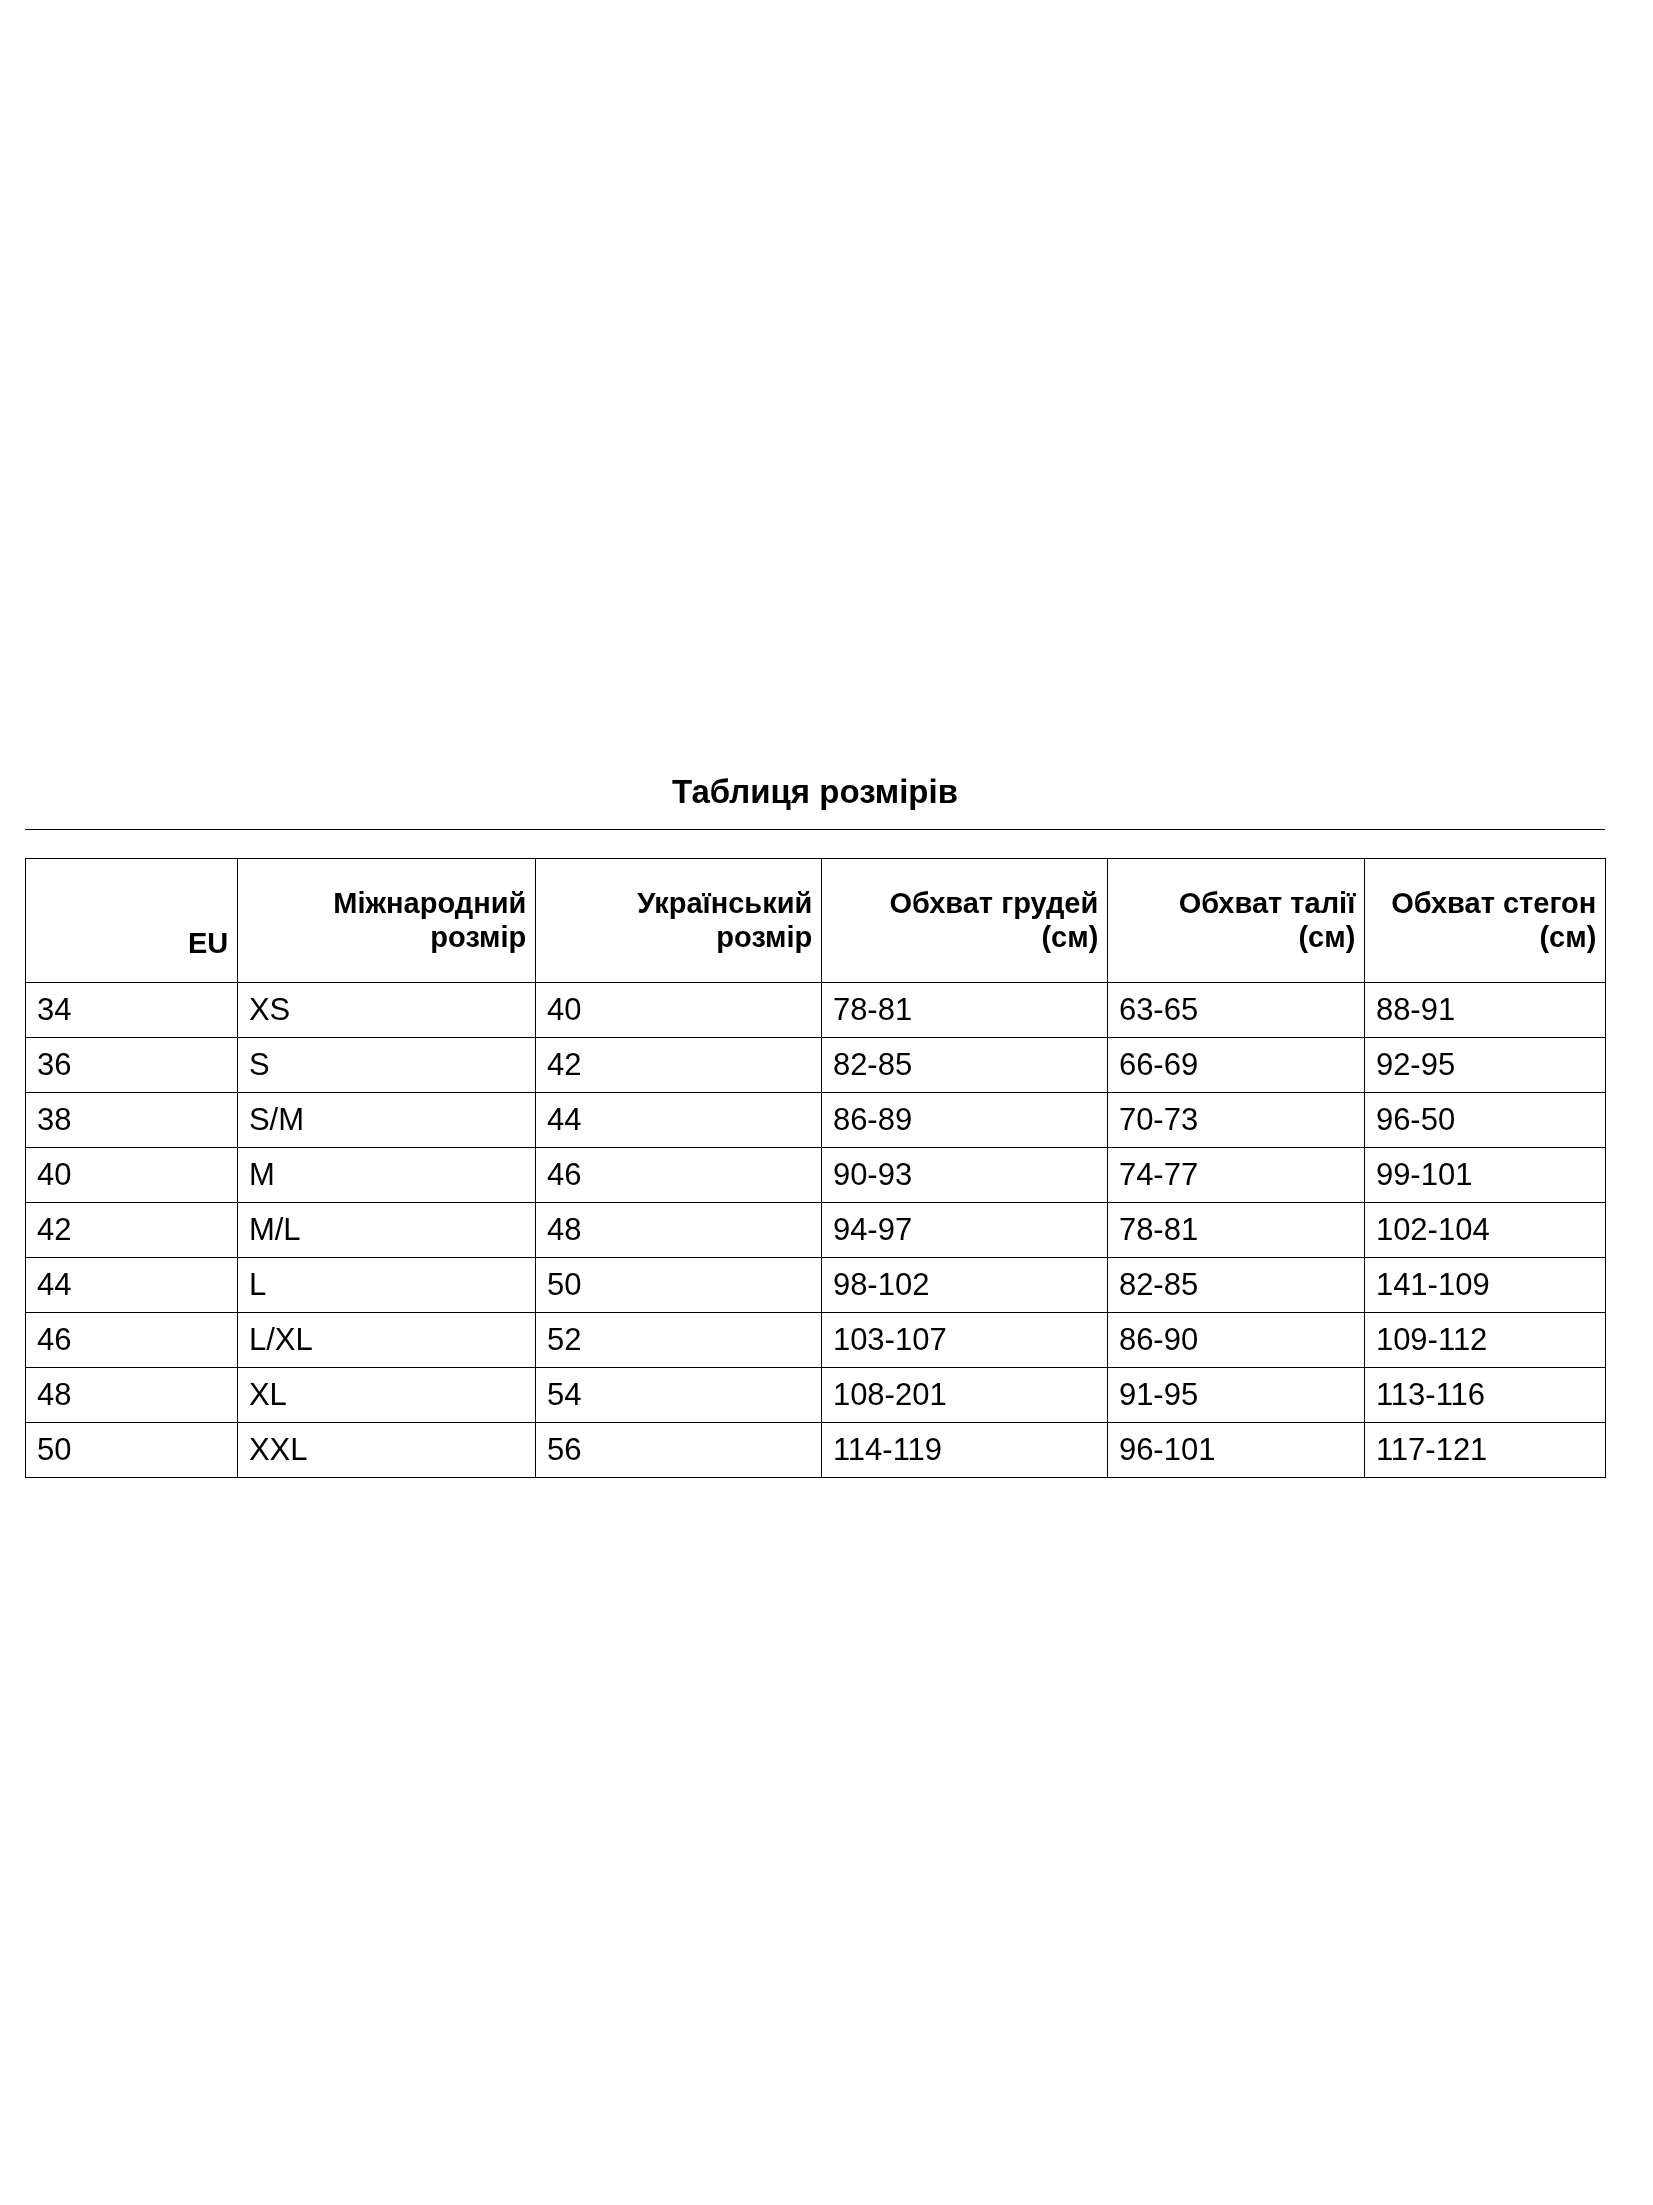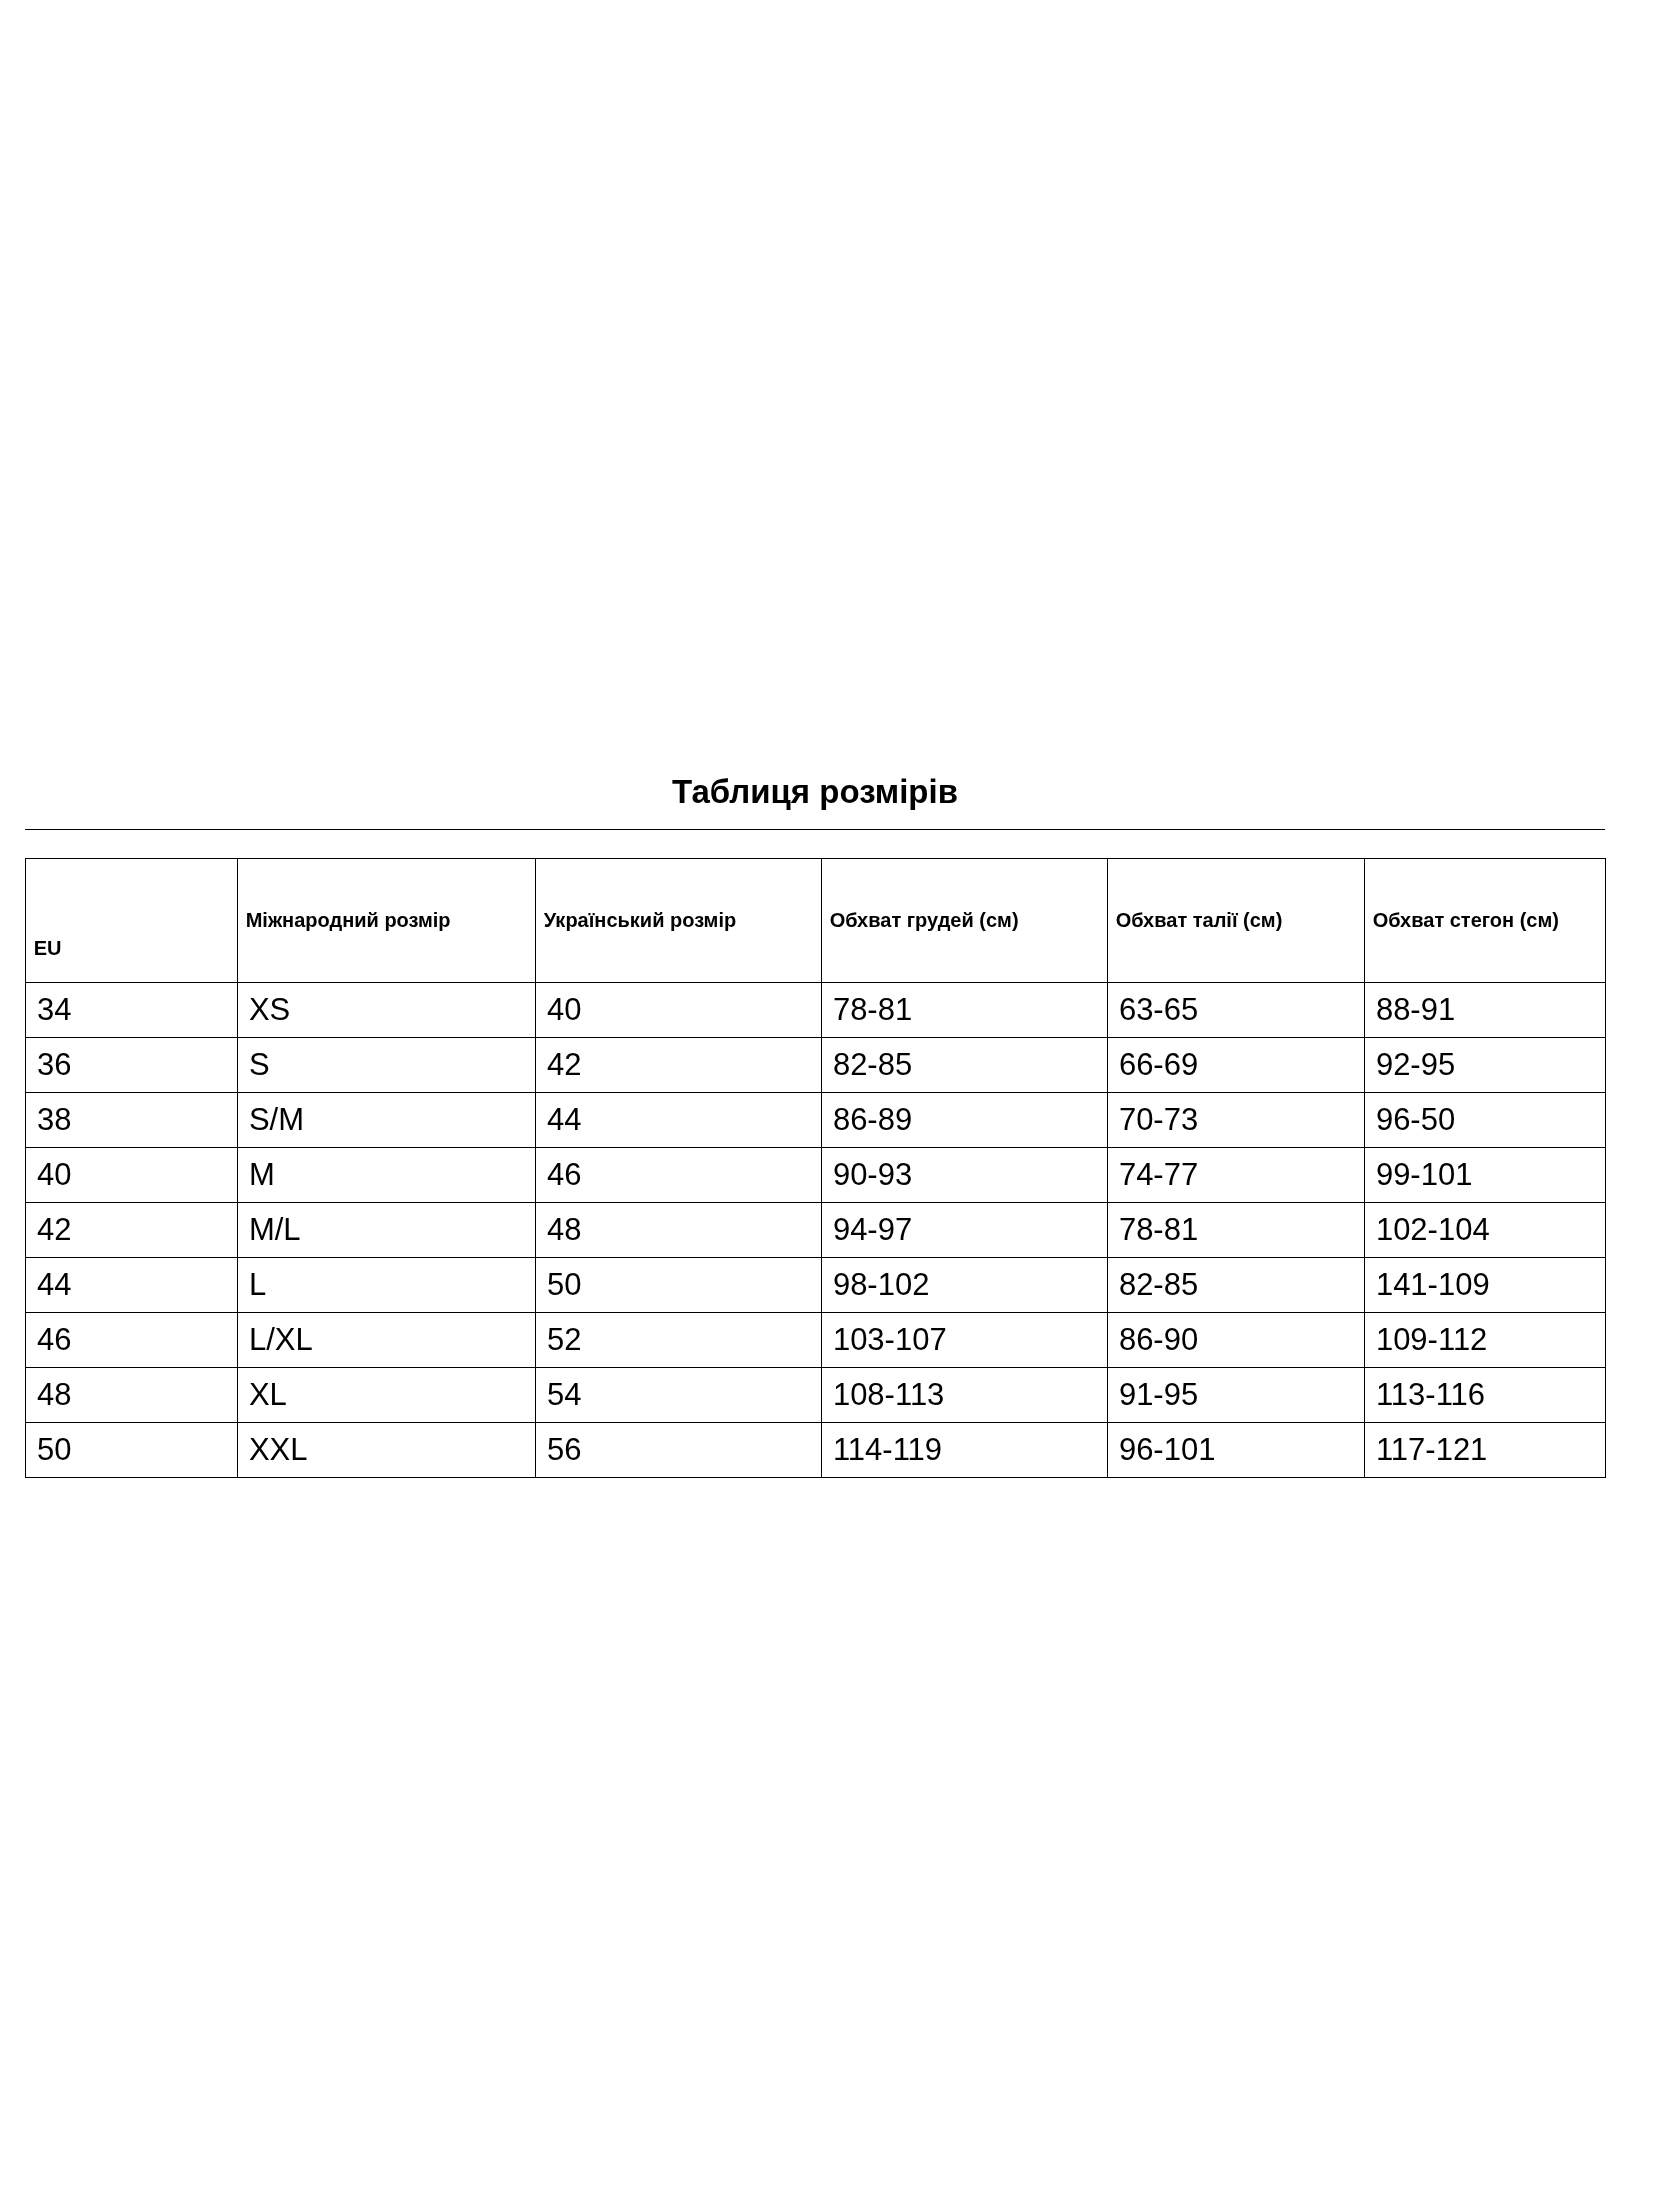--- a/index.html
+++ b/index.html
@@ -48,23 +48,23 @@
     font-weight: bold;
     height: 64px;
     padding-bottom: 4.9px;
   }
   tr.spacer-row td {
     border: none;
     border-bottom: 1.6px solid #000000;
     height: 28px;
   }
   tr.head-row th {
-    font-size: 20px;
+    font-size: 29px;
     font-weight: bold;
-    text-align: left;
+    text-align: right;
     height: 98px;
     line-height: 1.15;
     padding: 3.3px 8.2px;
   }
   tr.head-row th.col-eu {
     vertical-align: bottom;
     padding-bottom: 22px;
   }
   tr.data-row td {
     font-size: 31px;
@@ -167,21 +167,21 @@
           <td>L/XL</td>
           <td>52</td>
           <td>103-107</td>
           <td>86-90</td>
           <td>109-112</td>
         </tr>
         <tr class="data-row">
           <td>48</td>
           <td>XL</td>
           <td>54</td>
-          <td>108-113</td>
+          <td>108-201</td>
           <td>91-95</td>
           <td>113-116</td>
         </tr>
         <tr class="data-row">
           <td>50</td>
           <td>XXL</td>
           <td>56</td>
           <td>114-119</td>
           <td>96-101</td>
           <td>117-121</td>

